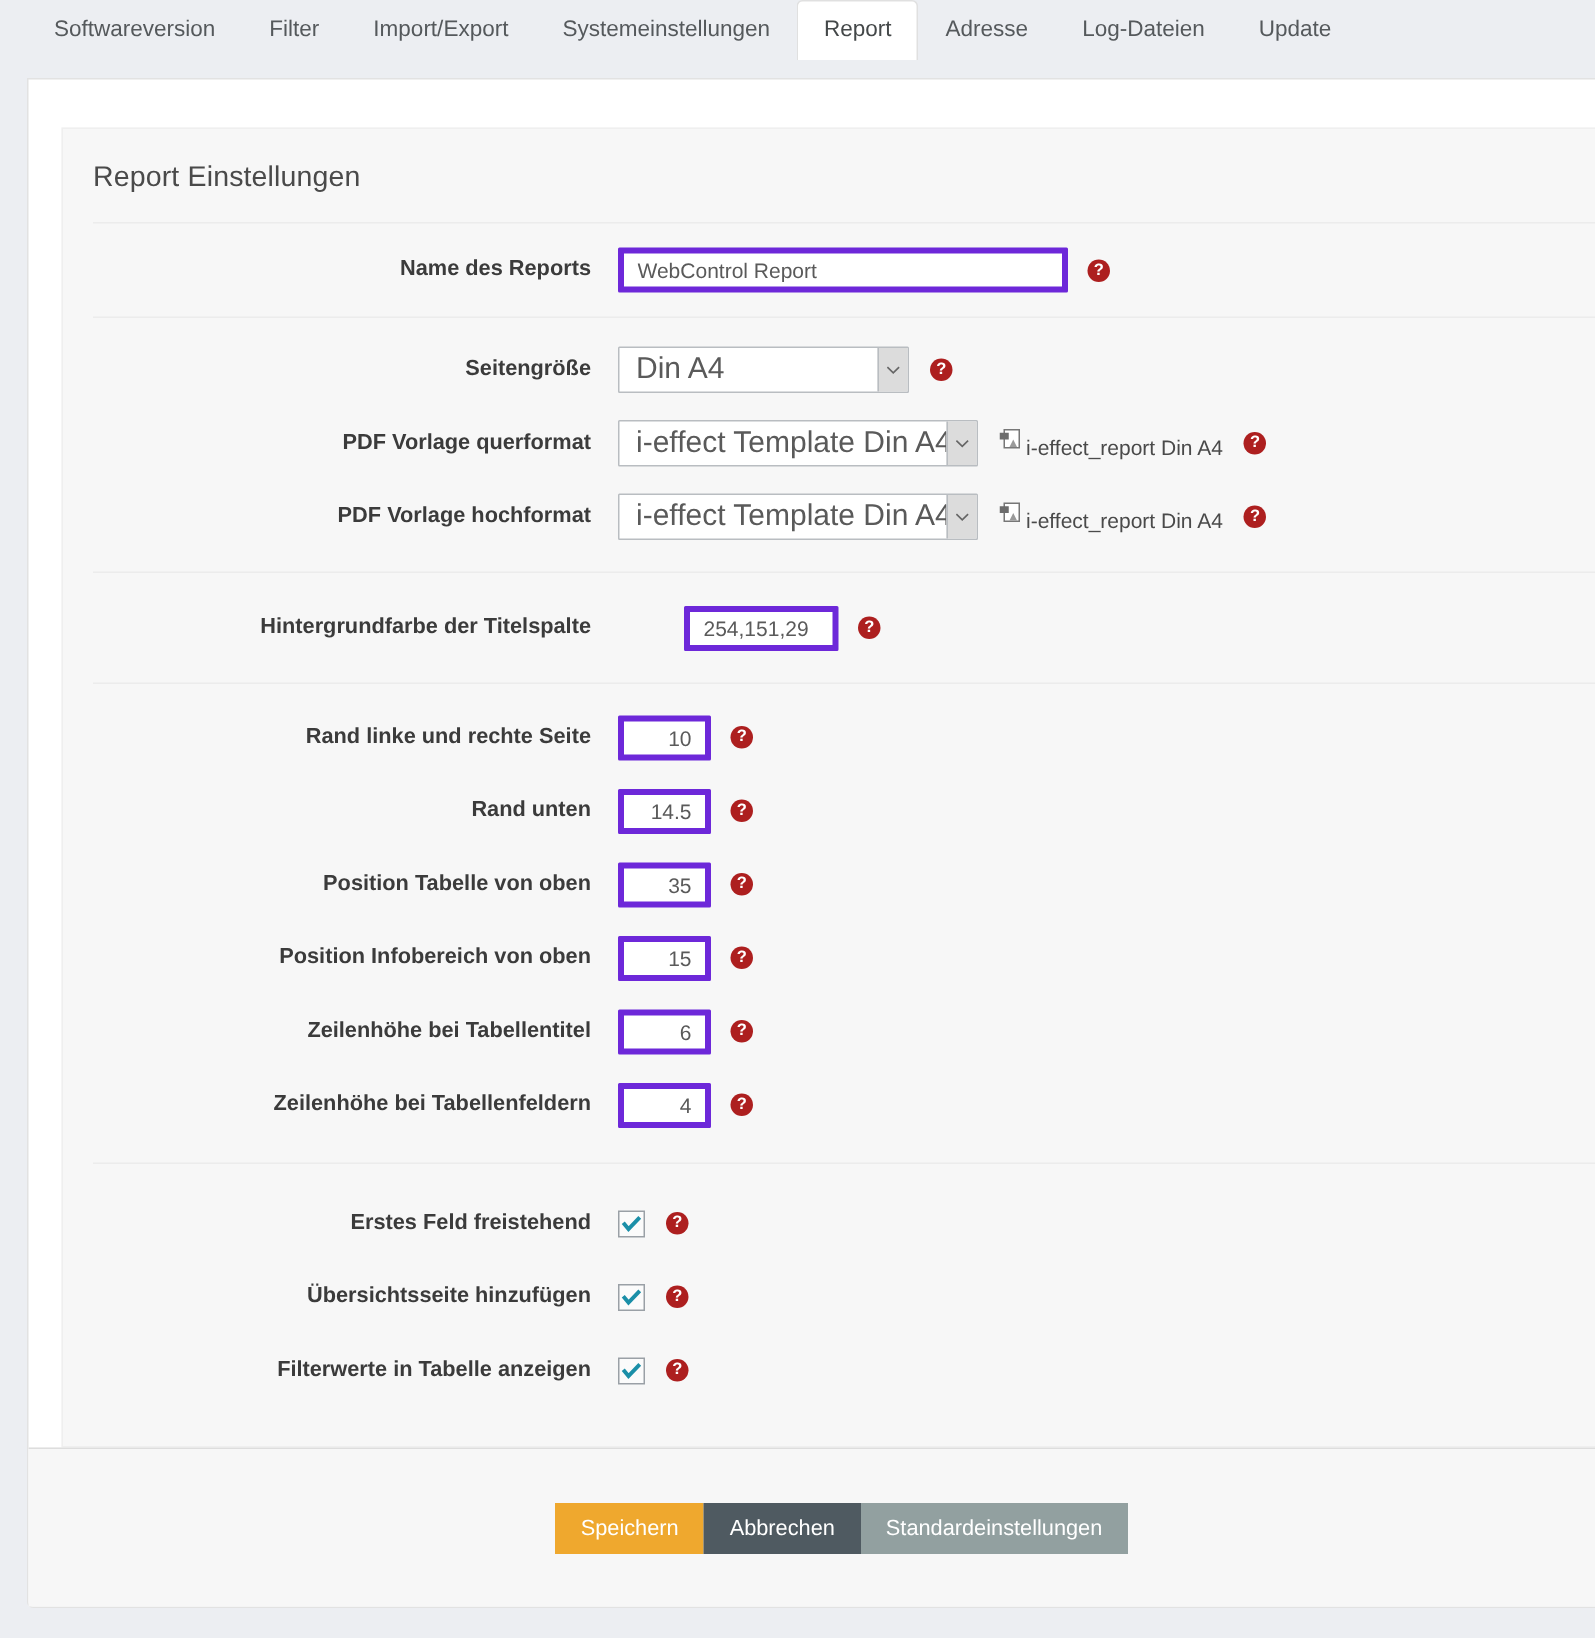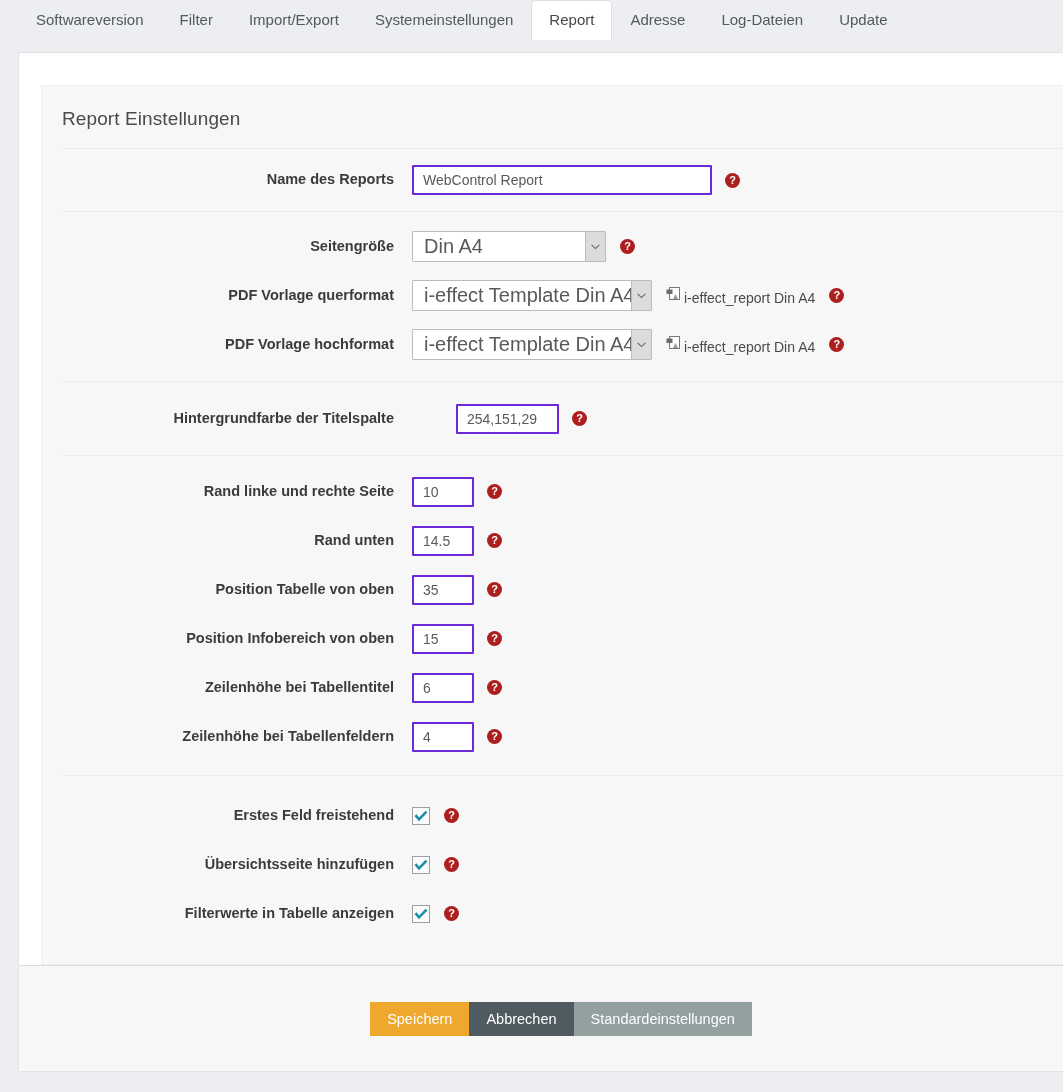--- a/index.html
+++ b/index.html
@@ -89,32 +89,32 @@
     font-weight: bold;
     color: #3b3b3b;
     padding-right: 18px;
     line-height: 1.2;
   }
   .ctrl { display: flex; align-items: center; }
 
   
   input.txt {
     height: 30px;
-    border: 2px solid #6d28d9;
+    border: 4px solid #6d28d9;
     background: #ffffff;
     font-family: "Liberation Sans", sans-serif;
     font-size: 14px;
     color: #5a5a5a;
     padding: 0 9px;
     outline: none;
     border-radius: 1px;
   }
   input.w-name  { width: 300px; }
   input.w-color { width: 103px; margin-left: 44px; }
-  input.w-num   { width: 62px; }
+  input.w-num   { width: 62px; text-align: right; }
 
   
   .sel {
     position: relative;
     height: 31px;
     border: 1px solid #b9bdc1;
     background: #ffffff;
     display: flex;
     align-items: center;
     border-radius: 1px;

